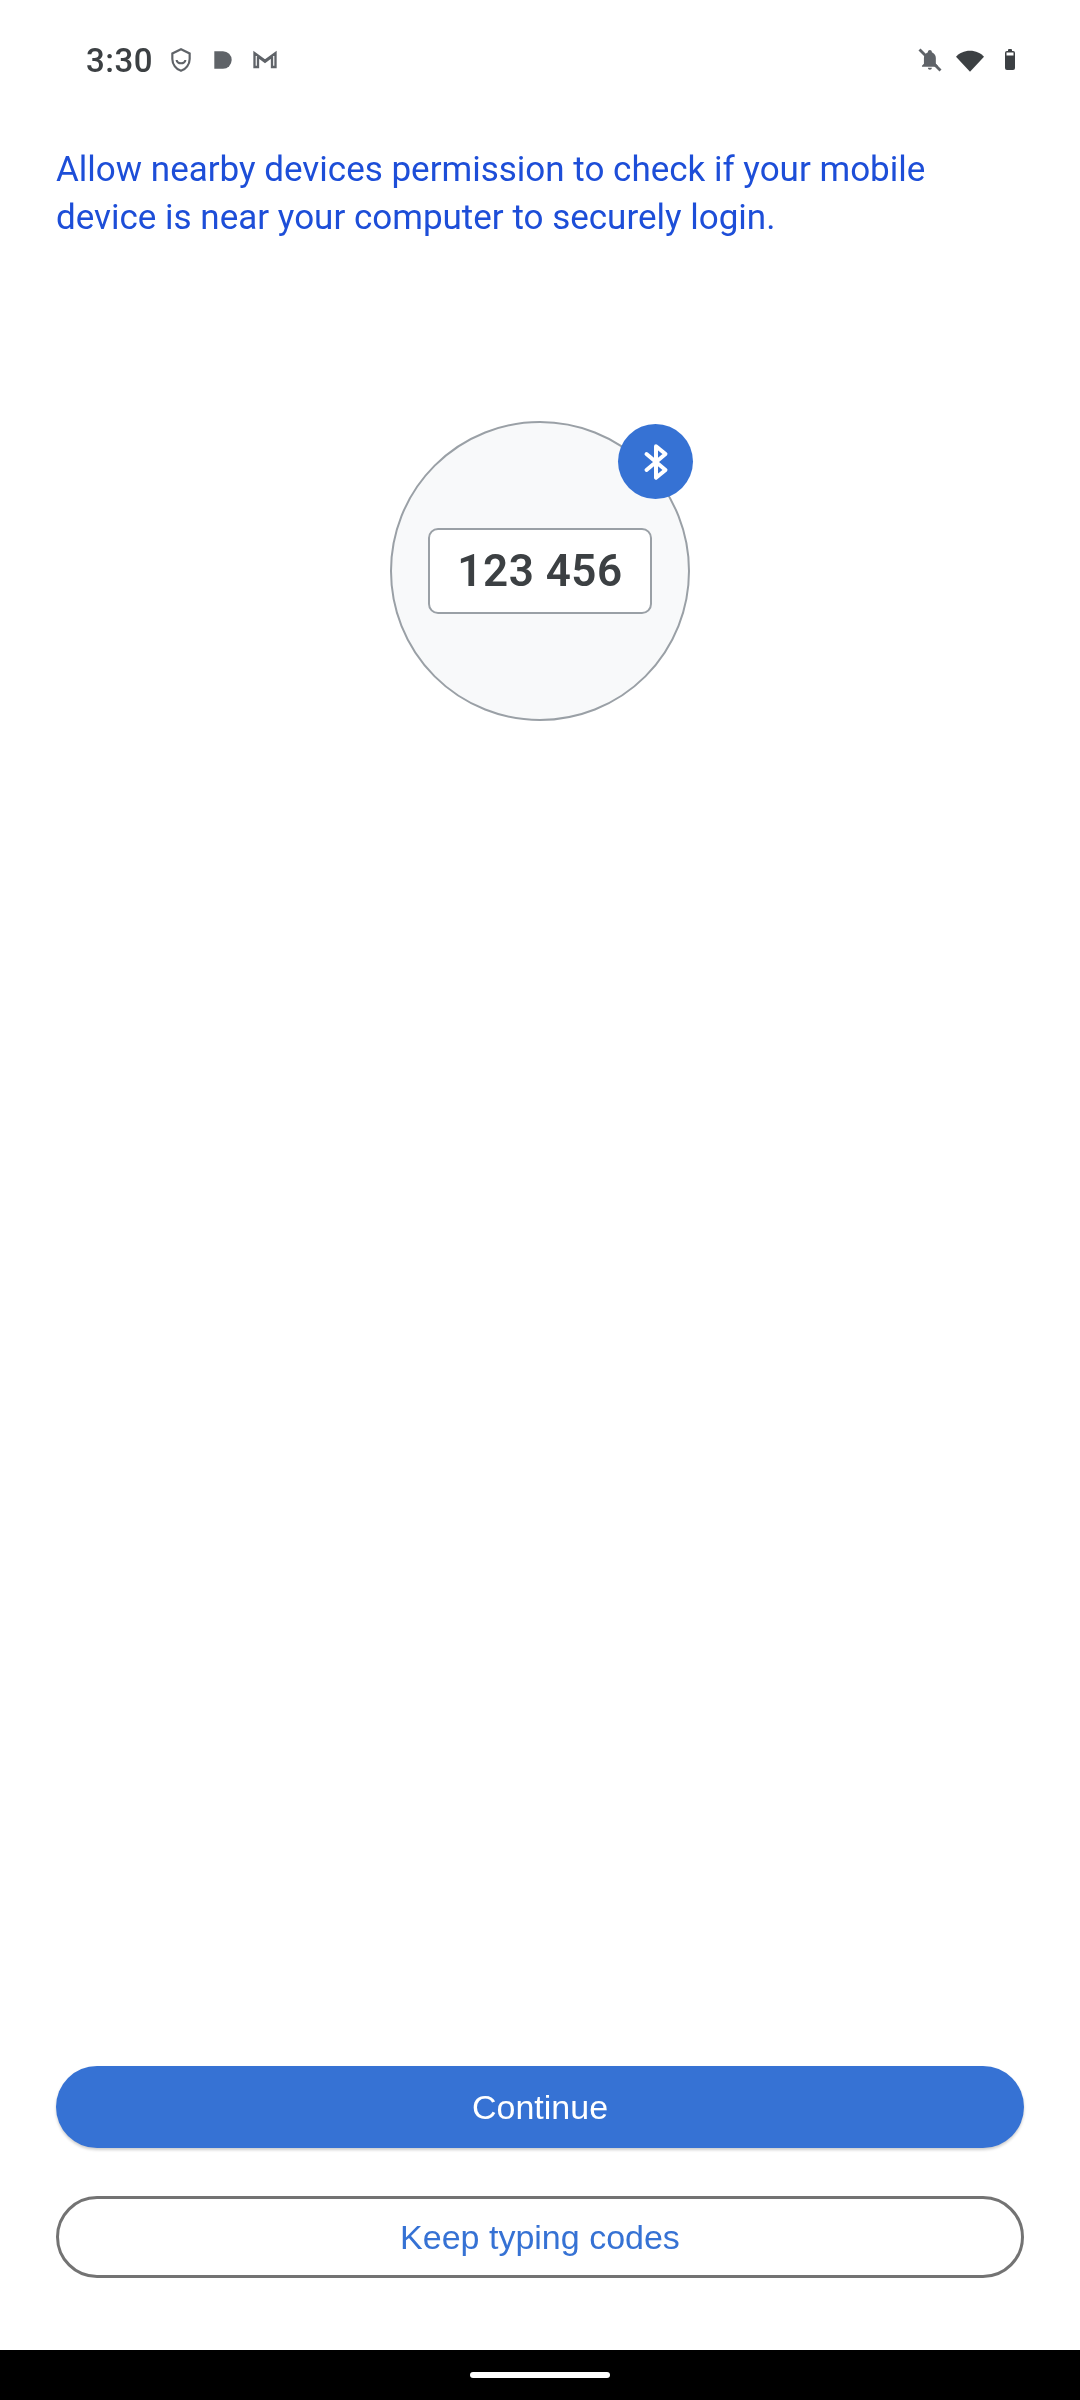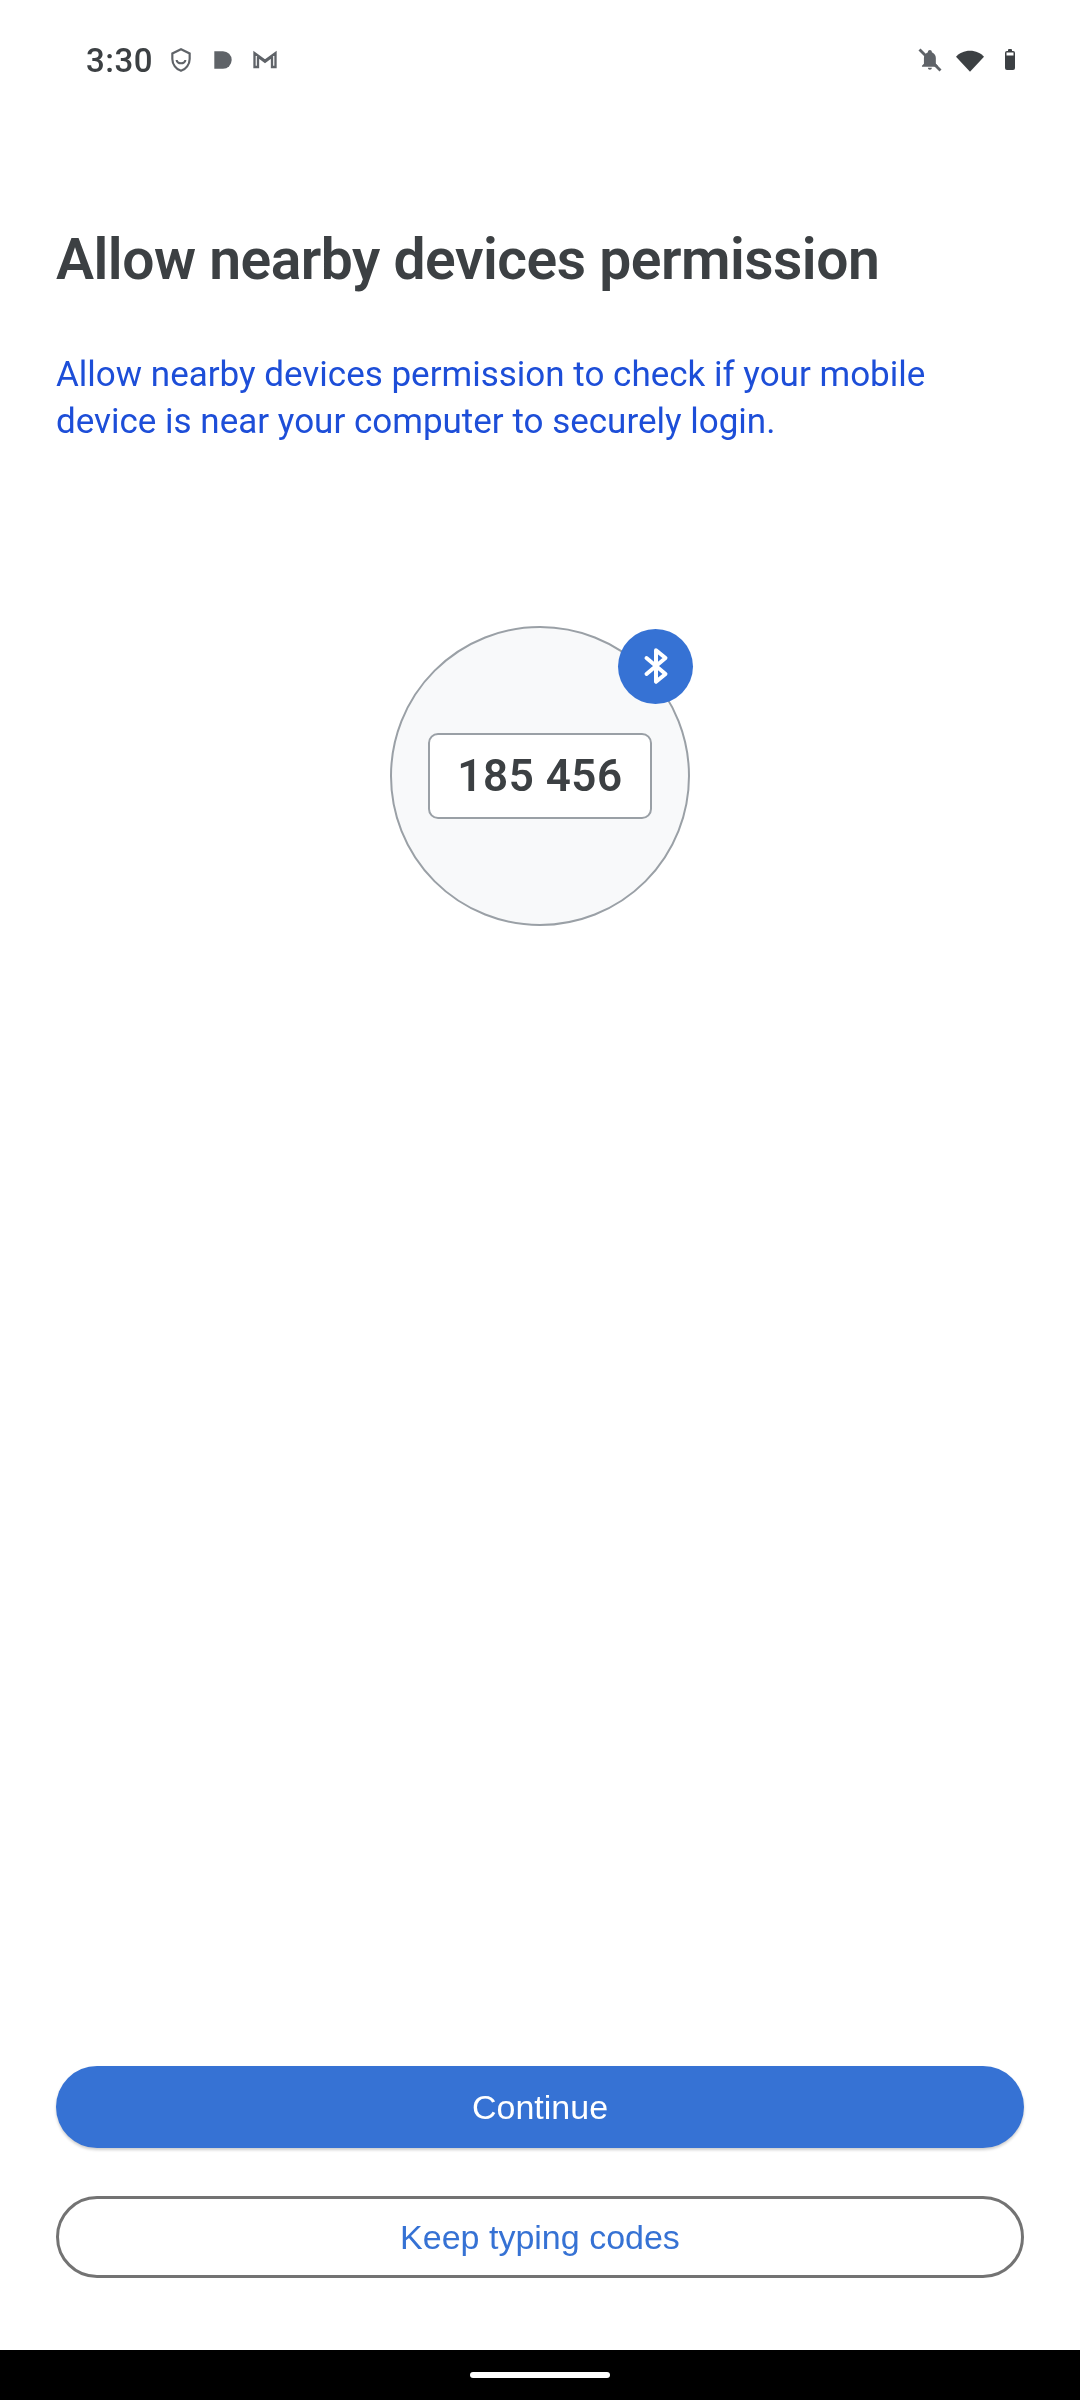--- a/index.html
+++ b/index.html
@@ -219,26 +219,25 @@
       <svg viewBox="0 0 24 24" width="24" height="30">
         <rect x="7" y="3" width="10" height="19" rx="2" fill="#3c4043"></rect>
         <rect x="10" y="1" width="4" height="3" rx="1" fill="#3c4043"></rect>
         <rect x="8.5" y="4.5" width="7" height="3" fill="#ffffff"></rect>
       </svg>
     </span>
   </div>
 </div>
 
 <div class="content">
-  <h1 class="page-title">Allow nearby devices permission</h1>
   <p class="page-description">Allow nearby devices permission to check if your mobile device is near your computer to securely login.</p>
 
   <div class="illustration-container">
     <div class="circle-outer">
-      <div class="code-box">185 456</div>
+      <div class="code-box">123 456</div>
       <div class="bluetooth-badge">
         <svg viewBox="0 0 24 24">
           <path fill="none" stroke="#ffffff" stroke-width="2.5" stroke-linejoin="round" stroke-linecap="round" d="M6 7 L18 17 L12 22 L12 2 L18 7 L6 17"></path>
         </svg>
       </div>
     </div>
   </div>
 </div>
 
 <div class="button-container">

